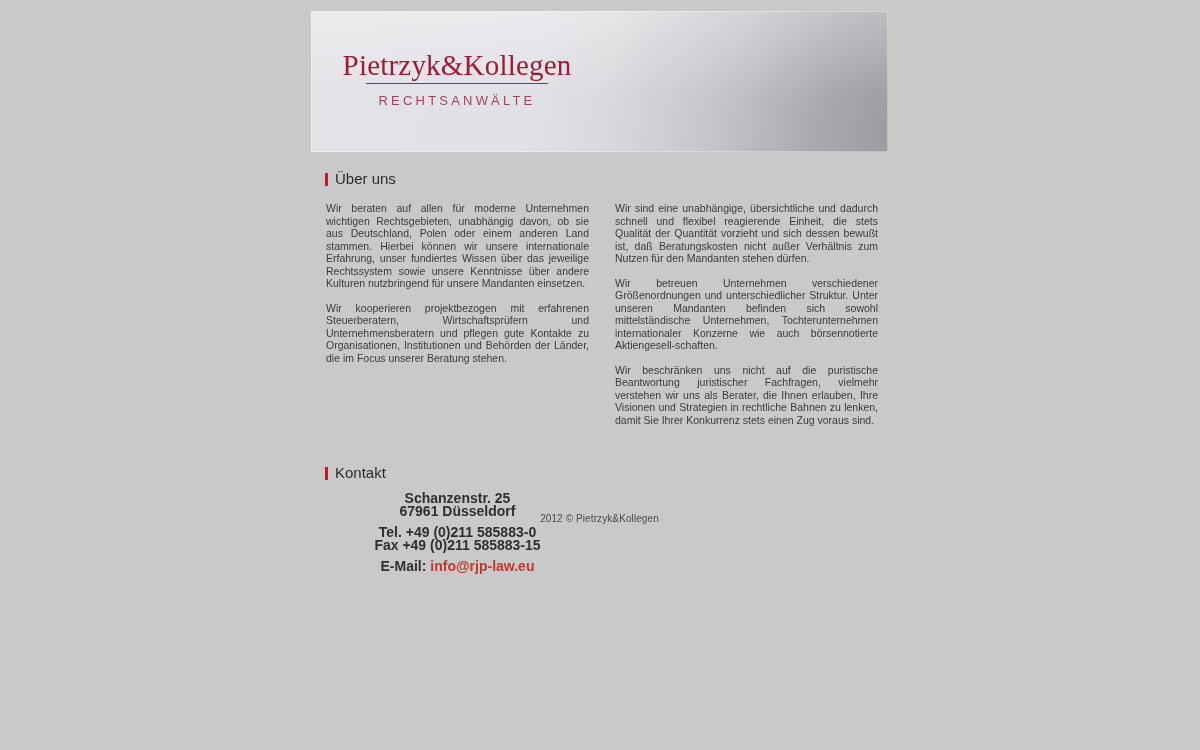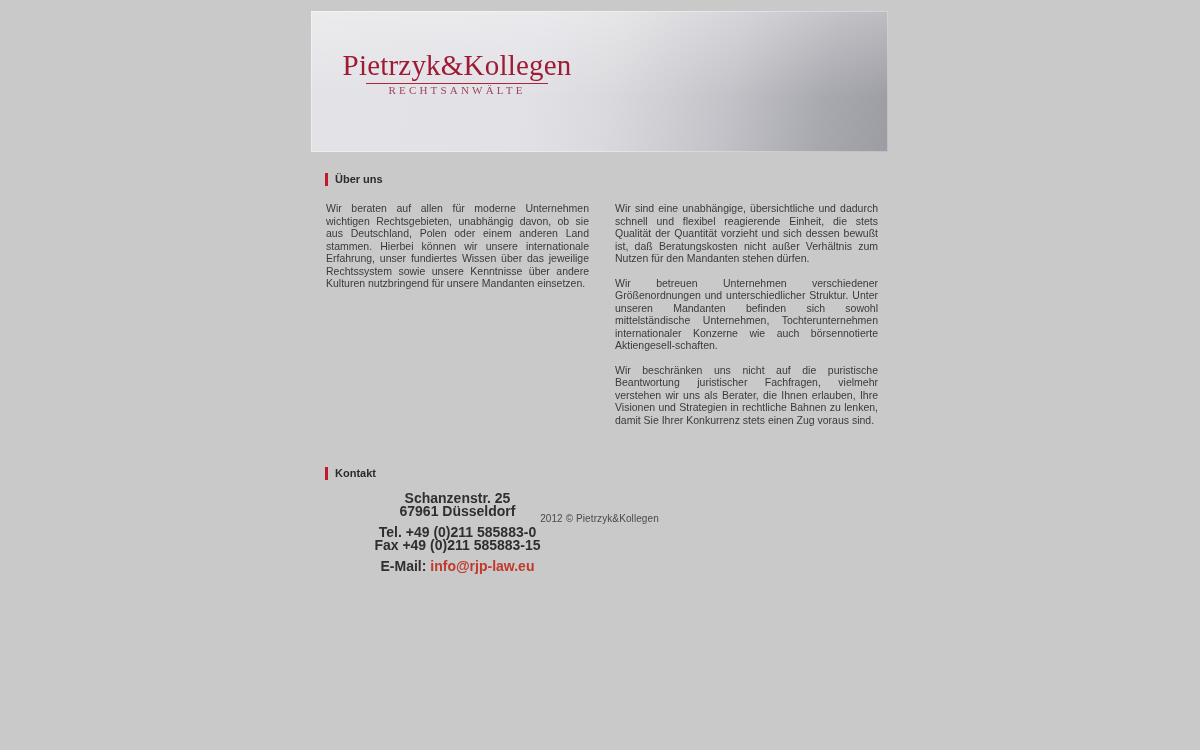--- a/index.html
+++ b/index.html
@@ -59,43 +59,43 @@
     letter-spacing: 0.2px;
     white-space: nowrap;
   }
   .logo-rule {
     margin: 2px auto 0 auto;
     width: 182px;
     height: 1px;
     background: #a8273d;
   }
   .logo-sub {
-    margin-top: 0;
-    font-family: Liberation Serif, serif;
-    font-size: 11px;
+    margin-top: 9px;
+    font-family: Liberation Sans, sans-serif;
+    font-size: 13px;
     letter-spacing: 3.2px;
     color: #a2435a;
     text-transform: uppercase;
     white-space: nowrap;
   }
 
   
   .content {
     position: absolute;
     left: 311px;
     top: 152px;
     width: 577px;
   }
 
   .section-head {
     position: relative;
     padding-left: 14px;
     margin: 0;
-    font-size: 11px;
-    font-weight: bold;
+    font-size: 15px;
+    font-weight: normal;
     color: #2b2b2b;
     line-height: 14px;
   }
   .section-head .bar {
     position: absolute;
     left: 14px;
     top: 1px;
     width: 3px;
     height: 13px;
     background: #c0192b;
@@ -175,20 +175,21 @@
   <div class="content">
 
     <h2 class="section-head head-ueberuns">
       <span class="bar"></span>
       <span class="label">Über uns</span>
     </h2>
 
     <div class="columns">
       <div class="col">
         <p>Wir beraten auf allen für moderne Unternehmen wichtigen Rechtsgebieten, unabhängig davon, ob sie aus Deutschland, Polen oder einem anderen Land stammen. Hierbei können wir unsere internationale Erfahrung, unser fundiertes Wissen über das jeweilige Rechtssystem sowie unsere Kenntnisse über andere Kulturen nutzbringend für unsere Mandanten einsetzen.</p>
+        <p>Wir kooperieren projektbezogen mit erfahrenen Steuerberatern, Wirtschaftsprüfern und Unternehmensberatern und pflegen gute Kontakte zu Organisationen, Institutionen und Behörden der Länder, die im Focus unserer Beratung stehen.</p>
       </div>
       <div class="col">
         <p>Wir sind eine unabhängige, übersichtliche und dadurch schnell und flexibel reagierende Einheit, die stets Qualität der Quantität vorzieht und sich dessen bewußt ist, daß Beratungskosten nicht außer Verhältnis zum Nutzen für den Mandanten stehen dürfen.</p>
         <p>Wir betreuen Unternehmen verschiedener Größenordnungen und unterschiedlicher Struktur. Unter unseren Mandanten befinden sich sowohl mittelständische Unternehmen, Tochterunternehmen internationaler Konzerne wie auch börsennotierte Aktiengesell-schaften.</p>
         <p>Wir beschränken uns nicht auf die puristische Beantwortung juristischer Fachfragen, vielmehr verstehen wir uns als Berater, die Ihnen erlauben, Ihre Visionen und Strategien in rechtliche Bahnen zu lenken, damit Sie Ihrer Konkurrenz stets einen Zug voraus sind.</p>
       </div>
     </div>
 
     <h2 class="section-head head-kontakt">
       <span class="bar"></span>

